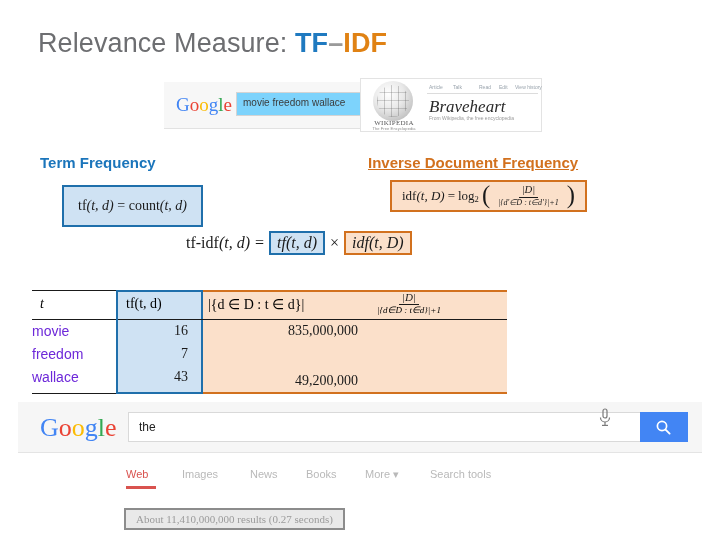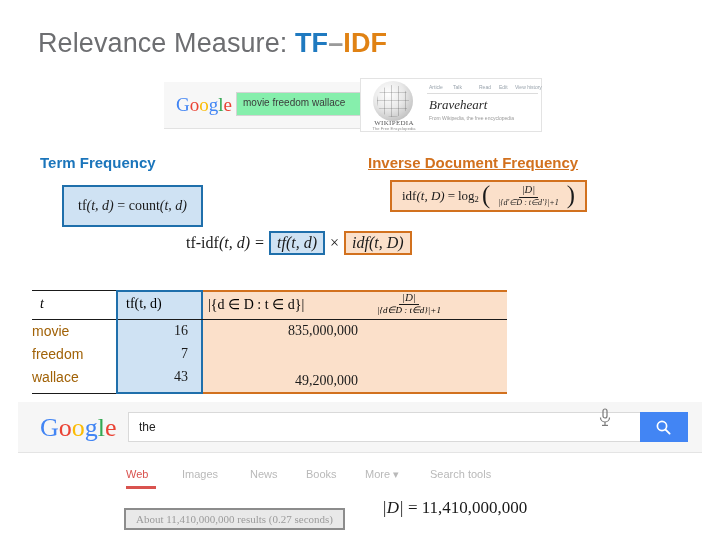--- a/index.html
+++ b/index.html
@@ -24,21 +24,21 @@
   .title .idf{color:#e08214;font-weight:600;}
 
   
   .g-top{
     position:absolute;left:164px;top:82px;width:210px;height:46px;
     background:#f7f7f7;border-bottom:1px solid #e2e2e2;
   }
   .g-top .logo{position:absolute;left:12px;top:13px;}
   .g-top .qbox{
     position:absolute;left:72px;top:10px;width:128px;height:22px;
-    background:#86efac;border:1px solid #d4d4d4;
+    background:#7dd3fc;border:1px solid #d4d4d4;
   }
   .g-top .qbox span{
     position:absolute;left:6px;top:4px;font-size:10px;color:#3b3b3b;
     white-space:nowrap;
   }
 
   .glogo{font-family:"Liberation Serif", serif;font-size:19px;line-height:19px;white-space:nowrap;}
   .glogo b{font-weight:400;}
   .gb{color:#4285f4;} .gr{color:#ea4335;} .gy{color:#fbbc05;} .gg{color:#34a853;}
 
@@ -67,21 +67,21 @@
     font-size:4px;color:#8d8d8d;letter-spacing:.1px;
   }
   .wiki .wtabs{
     position:absolute;left:66px;top:3px;right:3px;height:11px;
     border-bottom:1px solid #dcdcdc;
     font-size:5px;color:#9aa4ad;
   }
   .wiki .wtabs span{position:absolute;top:2px;white-space:nowrap;}
   .wiki .wtitle{
     position:absolute;left:68px;top:18px;
-    font-family:"Liberation Serif", serif;font-style:italic;font-size:13px;color:#2b2b2b;
+    font-family:"Liberation Serif", serif;font-style:italic;font-size:17px;color:#2b2b2b;
     white-space:nowrap;
   }
   .wiki .wfrom{
     position:absolute;left:68px;top:36px;font-size:5px;color:#9a9a9a;white-space:nowrap;
   }
 
   
   .h-tf{
     position:absolute;left:40px;top:154px;
     font-size:15px;font-weight:bold;color:#1b75bb;white-space:nowrap;
@@ -140,21 +140,21 @@
     background:#fbe0ca;border-top:2px solid #d2711e;border-bottom:2px solid #d2711e;
     box-sizing:border-box;
   }
   .tbl .rule-top{position:absolute;left:30px;top:0;width:84px;height:1px;background:#1a1a1a;}
   .tbl .rule-mid{position:absolute;left:30px;top:29px;width:84px;height:1px;background:#1a1a1a;}
   .tbl .rule-bot{position:absolute;left:30px;top:103px;width:84px;height:1px;background:#1a1a1a;}
   .tbl .rule-mid2{position:absolute;left:116px;top:29px;width:389px;height:1px;background:#1a1a1a;}
 
   .tbl .cell{position:absolute;font-family:"Liberation Serif", serif;white-space:nowrap;}
   .tbl .hdr{font-size:14px;}
-  .tbl .term{font-family:"Liberation Sans", sans-serif;font-size:14px;color:#a16207;}
+  .tbl .term{font-family:"Liberation Sans", sans-serif;font-size:14px;color:#6d28d9;}
   .tbl .num{font-size:14px;color:#1a1a1a;text-align:right;}
 
   
   .g-bot{
     position:absolute;left:18px;top:402px;width:684px;height:50px;
     background:#f6f6f6;border-bottom:1px solid #e4e4e4;
   }
   .g-bot .logo{position:absolute;left:22px;top:13px;}
   .g-bot .logo .glogo{font-size:26px;line-height:26px;}
   .g-bot .qbox{
@@ -306,17 +306,14 @@
     <span style="left:62px">Images</span>
     <span style="left:130px">News</span>
     <span style="left:186px">Books</span>
     <span style="left:245px">More ▾</span>
     <span style="left:310px">Search tools</span>
   </div>
   <div class="gnav-underline"></div>
 
   <div class="results">About 11,410,000,000 results (0.27 seconds)</div>
 
-  <div class="dcount math"><span class="mi">|D|</span>
-    <span class="mr">=</span>
-    <span class="mr">11,410,000,000</span></div>
 
 </div>
 
 </body></html>

